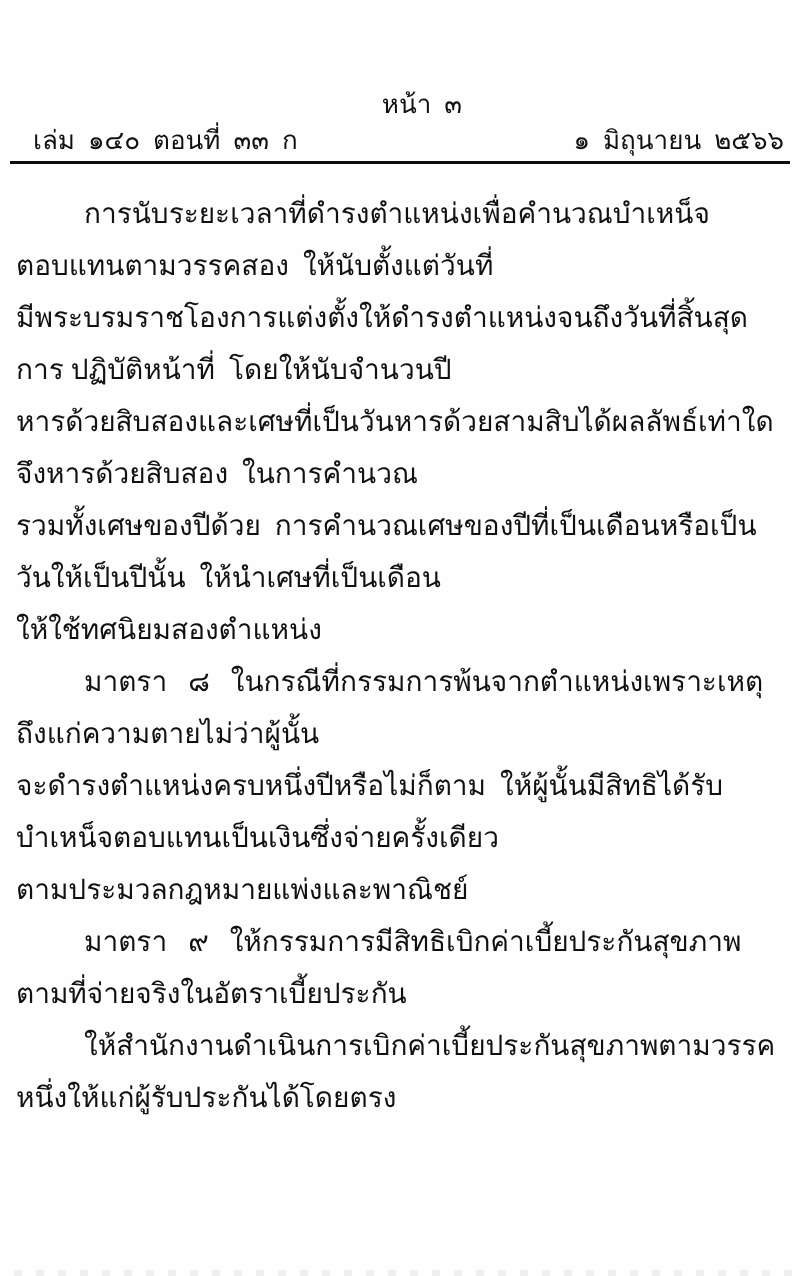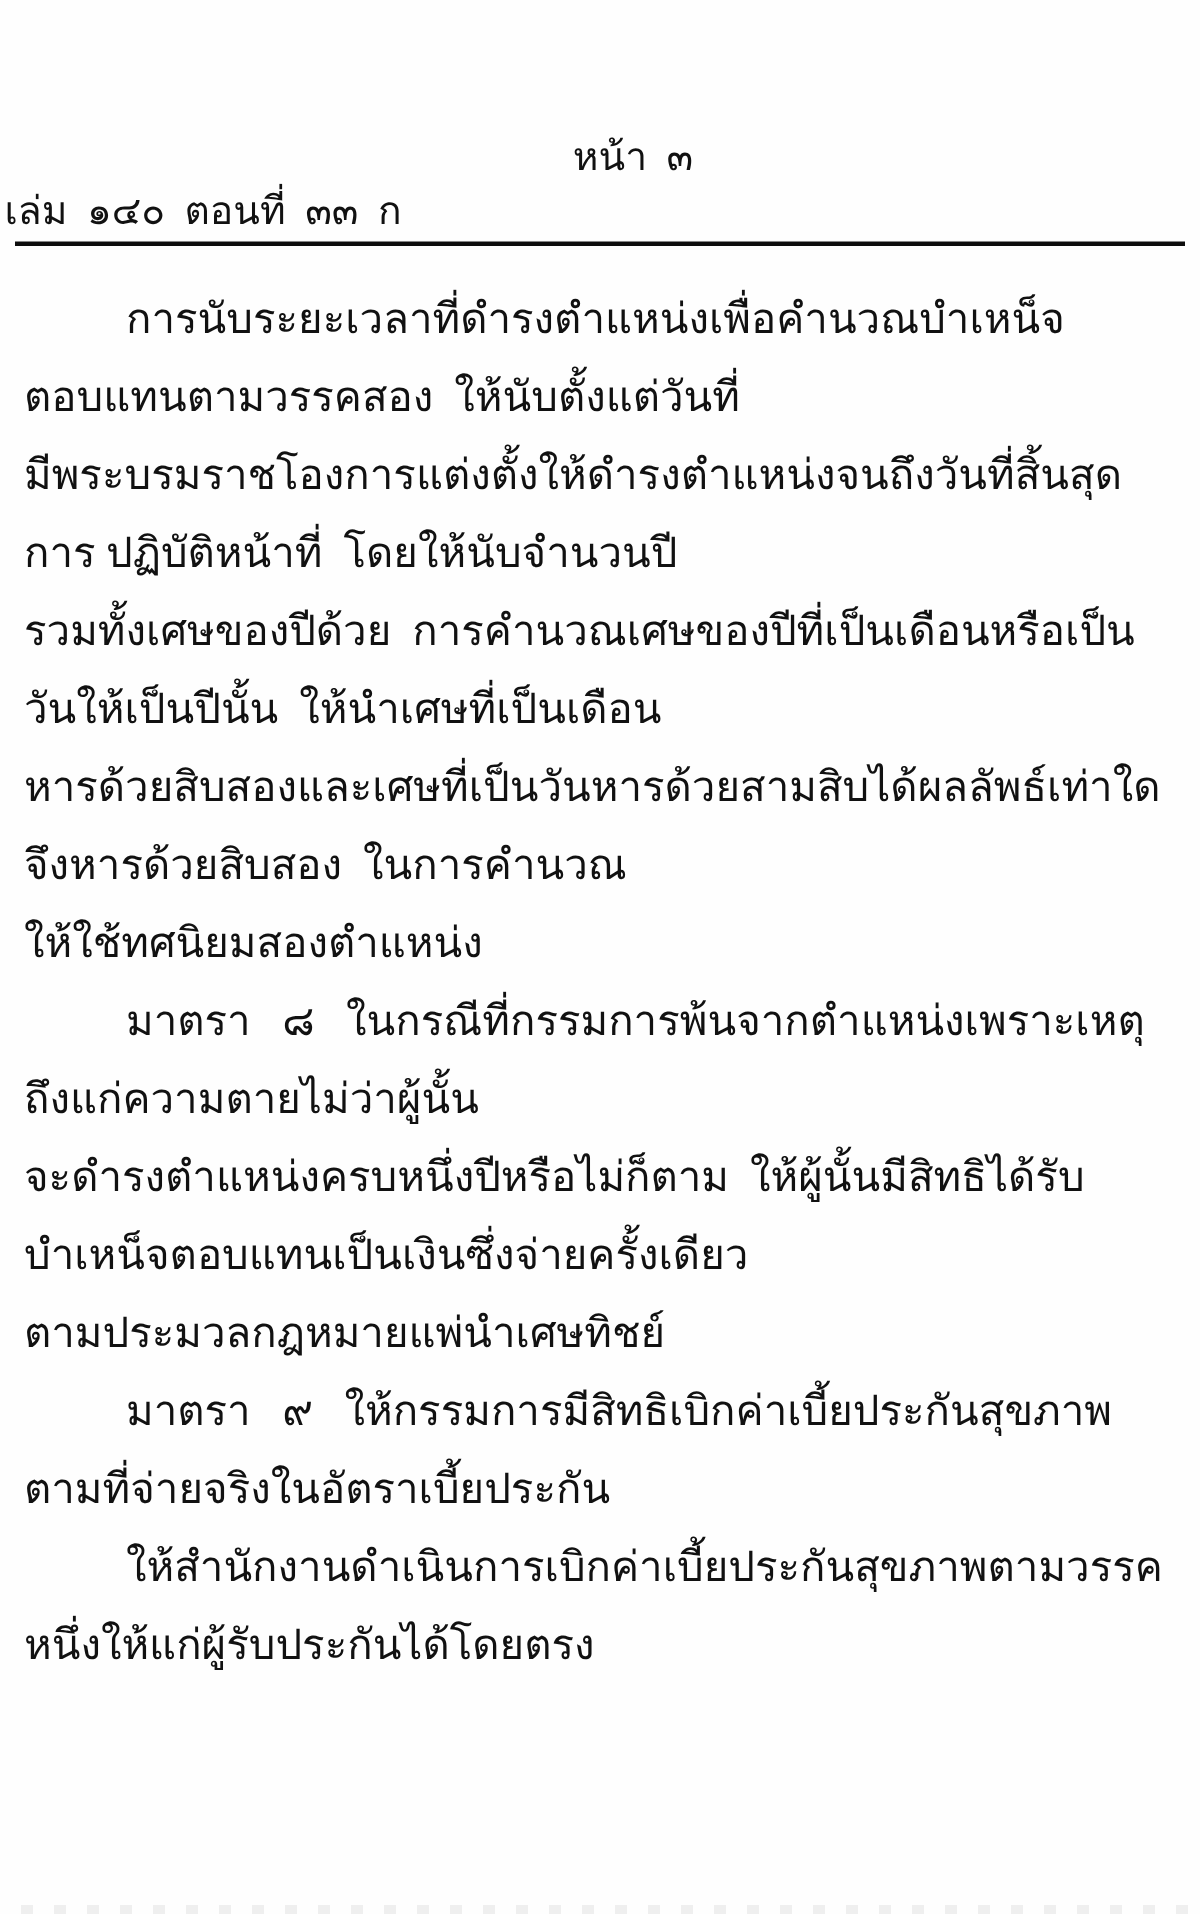--- a/index.html
+++ b/index.html
@@ -27,21 +27,21 @@
     font-size: 26px;
     line-height: 30px;
     white-space: pre-wrap;
     padding-left: 44px;
   }
   .header-row {
     position: relative;
     display: flex;
     justify-content: space-between;
     align-items: flex-end;
-    padding: 4px 16px 0 3px;
+    padding: 4px 16px 0 33px;
     font-size: 26px;
     line-height: 34px;
     white-space: pre-wrap;
   }
   .header-center {
     position: absolute;
     left: 50%;
     transform: translateX(-50%);
     white-space: pre-wrap;
   }
@@ -78,31 +78,32 @@
   }
 </style>
 </head>
 <body>
 
 <div class="page">
   <div class="header">
     <div class="page-label">หน้า  ๓</div>
     <div class="header-row">
       <span>เล่ม  ๑๔๐  ตอนที่  ๓๓  ก</span>
+      <span>๑  มิถุนายน  ๒๕๖๖</span>
     </div>
     <div class="rule"></div>
   </div>
 
   <div class="doc-body">
       <div class="line indent">การนับระยะเวลาที่ดำรงตำแหน่งเพื่อคำนวณบำเหน็จตอบแทนตามวรรคสอง  ให้นับตั้งแต่วันที่</div>
       <div class="line">มีพระบรมราชโองการแต่งตั้งให้ดำรงตำแหน่งจนถึงวันที่สิ้นสุดการ ปฏิบัติหน้าที่  โดยให้นับจำนวนปี</div>
+      <div class="line">หารด้วยสิบสองและเศษที่เป็นวันหารด้วยสามสิบได้ผลลัพธ์เท่าใดจึงหารด้วยสิบสอง  ในการคำนวณ</div>
       <div class="line">รวมทั้งเศษของปีด้วย  การคำนวณเศษของปีที่เป็นเดือนหรือเป็นวันให้เป็นปีนั้น  ให้นำเศษที่เป็นเดือน</div>
-      <div class="line">หารด้วยสิบสองและเศษที่เป็นวันหารด้วยสามสิบได้ผลลัพธ์เท่าใดจึงหารด้วยสิบสอง  ในการคำนวณ</div>
       <div class="line">ให้ใช้ทศนิยมสองตำแหน่ง</div>
       <div class="line indent">มาตรา   ๘   ในกรณีที่กรรมการพ้นจากตำแหน่งเพราะเหตุถึงแก่ความตายไม่ว่าผู้นั้น</div>
       <div class="line">จะดำรงตำแหน่งครบหนึ่งปีหรือไม่ก็ตาม  ให้ผู้นั้นมีสิทธิได้รับบำเหน็จตอบแทนเป็นเงินซึ่งจ่ายครั้งเดียว</div>
-      <div class="line">ตามประมวลกฎหมายแพ่นำเศษทิชย์</div>
+      <div class="line">ตามประมวลกฎหมายแพ่งและพาณิชย์</div>
       <div class="line indent">มาตรา   ๙   ให้กรรมการมีสิทธิเบิกค่าเบี้ยประกันสุขภาพตามที่จ่ายจริงในอัตราเบี้ยประกัน</div>
       <div class="line indent">ให้สำนักงานดำเนินการเบิกค่าเบี้ยประกันสุขภาพตามวรรคหนึ่งให้แก่ผู้รับประกันได้โดยตรง</div>
     </div>
 
   <div class="bleed"></div>
 </div>
 
 </body></html>

